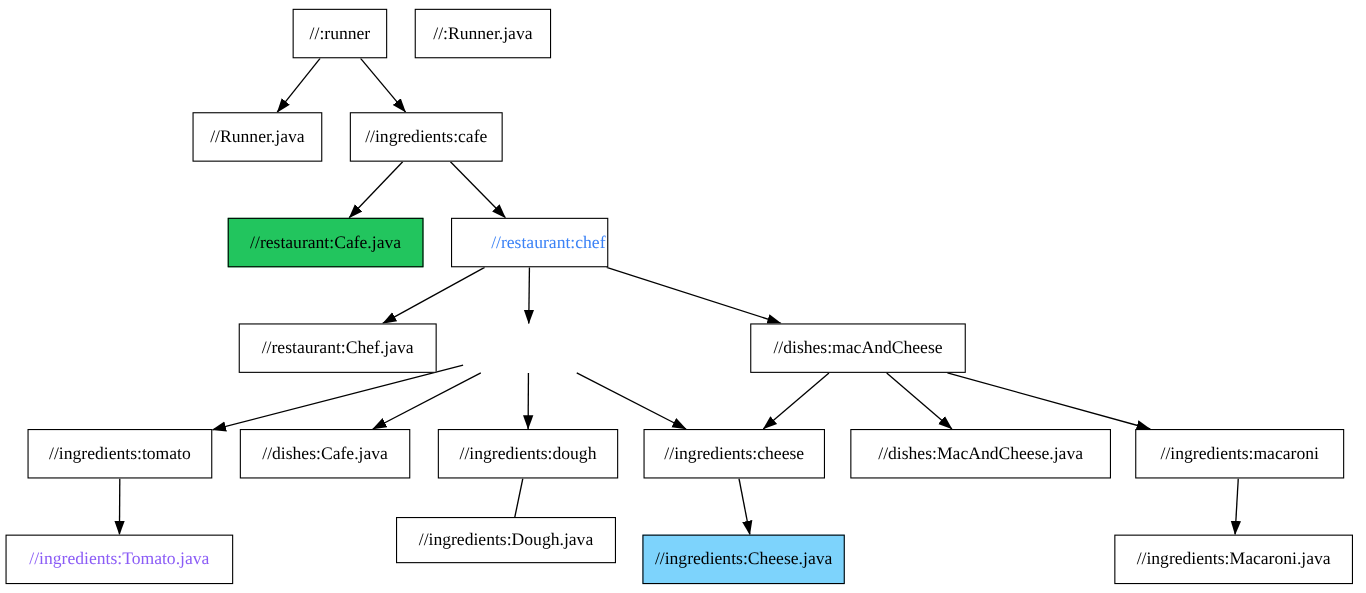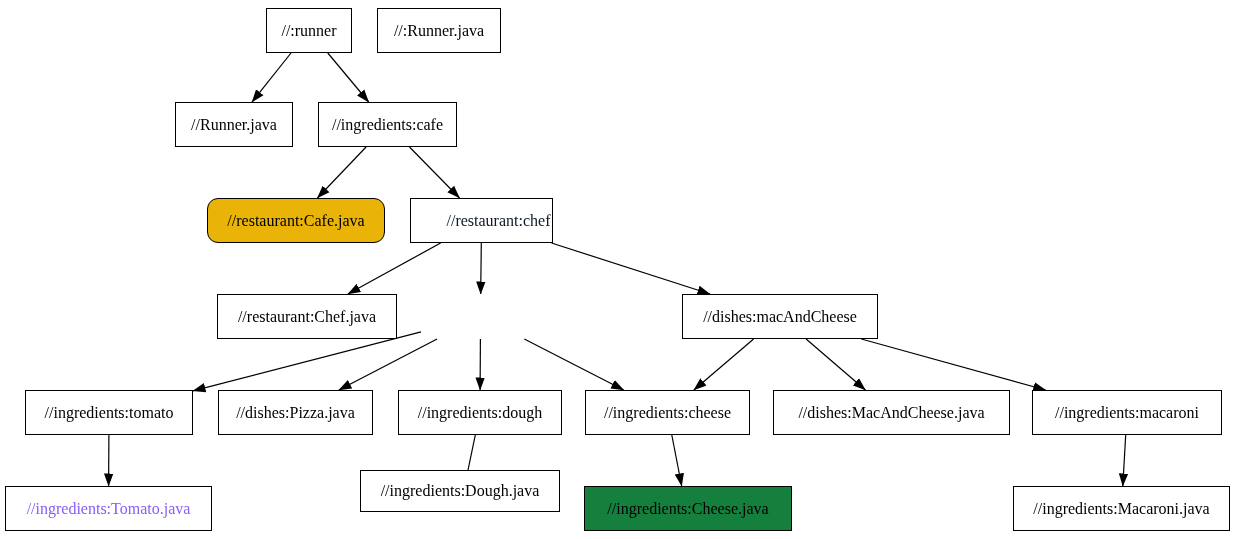--- a/index.html
+++ b/index.html
@@ -87,56 +87,56 @@
       </div>
       <div class="node" style="left: 377px; top: 8px; width: 124px; height: 45px; border-color: rgb(0, 0, 0); background: rgb(255, 255, 255); align-items: center;">
         <span style="color: rgb(0, 0, 0);">//:Runner.java</span>
       </div>
       <div class="node" style="left: 175px; top: 102px; width: 118px; height: 45px; border-color: rgb(0, 0, 0); background: rgb(255, 255, 255);">
         <span style="color: rgb(0, 0, 0);">//Runner.java</span>
       </div>
       <div class="node" style="left: 318px; top: 102px; width: 139px; height: 45px; border-color: rgb(0, 0, 0); background: rgb(255, 255, 255);">
         <span style="color: rgb(0, 0, 0);">//ingredients:cafe</span>
       </div>
-      <div class="node" style="left: 207px; top: 198px; width: 178px; height: 45px; border-color: rgb(0, 0, 0); background: #eab308; border-radius: 11px;">
+      <div class="node" style="left: 207px; top: 198px; width: 178px; height: 45px; border-color: rgb(0, 0, 0); background: #22c55e;">
         <span style="color: rgb(0, 0, 0);">//restaurant:Cafe.java</span>
       </div>
       <div class="node" style="left: 410px; top: 198px; width: 143px; height: 45px; border-color: rgb(0, 0, 0); background: rgb(255, 255, 255);">
-        <span style="color: #0f172a; margin-left: 34px;">//restaurant:chef</span>
+        <span style="color: #3b82f6; margin-left: 34px;">//restaurant:chef</span>
       </div>
       <div class="node" style="left: 217px; top: 294px; width: 180px; height: 45px; border-color: rgb(0, 0, 0); background: rgb(255, 255, 255);">
         <span style="color: rgb(0, 0, 0);">//restaurant:Chef.java</span>
       </div>
       <div class="node" style="left: 682px; top: 294px; width: 196px; height: 45px; border-color: rgb(0, 0, 0); background: rgb(255, 255, 255);">
         <span style="color: rgb(0, 0, 0);">//dishes:macAndCheese</span>
       </div>
       <div class="node" style="left: 25px; top: 390px; width: 168px; height: 45px; border-color: rgb(0, 0, 0); background: rgb(255, 255, 255); justify-content: center;">
         <span style="color: rgb(0, 0, 0);">//ingredients:tomato</span>
       </div>
       <div class="node" style="left: 218px; top: 390px; width: 155px; height: 45px; border-color: rgb(0, 0, 0); background: rgb(255, 255, 255);">
-        <span style="color: rgb(0, 0, 0);">//dishes:Pizza.java</span>
+        <span style="color: rgb(0, 0, 0);">//dishes:Cafe.java</span>
       </div>
       <div class="node" style="left: 398px; top: 390px; width: 164px; height: 45px; border-color: rgb(0, 0, 0); background: rgb(255, 255, 255);">
         <span style="color: rgb(0, 0, 0);">//ingredients:dough</span>
       </div>
       <div class="node" style="left: 585px; top: 390px; width: 165px; height: 45px; border-color: rgb(0, 0, 0); background: rgb(255, 255, 255);">
         <span style="color: rgb(0, 0, 0);">//ingredients:cheese</span>
       </div>
       <div class="node" style="left: 773px; top: 390px; width: 237px; height: 45px; border-color: rgb(0, 0, 0); background: rgb(255, 255, 255);">
         <span style="color: rgb(0, 0, 0);">//dishes:MacAndCheese.java</span>
       </div>
       <div class="node" style="left: 1032px; top: 390px; width: 190px; height: 45px; border-color: rgb(0, 0, 0); background: rgb(255, 255, 255);">
         <span style="color: rgb(0, 0, 0);">//ingredients:macaroni</span>
       </div>
       <div class="node" style="left: 5px; top: 486px; width: 207px; height: 45px; border-color: rgb(0, 0, 0); background: rgb(255, 255, 255);">
         <span style="color: #8b5cf6;">//ingredients:Tomato.java</span>
       </div>
       <div class="node" style="left: 360px; top: 470px; width: 200px; height: 42px; border-color: rgb(0, 0, 0); background: rgb(255, 255, 255);">
         <span style="color: rgb(0, 0, 0);">//ingredients:Dough.java</span>
       </div>
-      <div class="node" style="left: 584px; top: 486px; width: 208px; height: 45px; border-color: rgb(0, 0, 0); background: #15803d;">
+      <div class="node" style="left: 584px; top: 486px; width: 184px; height: 45px; border-color: rgb(0, 0, 0); background: #7dd3fc;">
         <span style="color: rgb(0, 0, 0);">//ingredients:Cheese.java</span>
       </div>
       <div class="node" style="left: 1013px; top: 486px; width: 217px; height: 45px; border-color: rgb(0, 0, 0); background: rgb(255, 255, 255);">
         <span style="color: rgb(0, 0, 0);">//ingredients:Macaroni.java</span>
       </div>
     </div>
 </div>
 
 </body></html>

